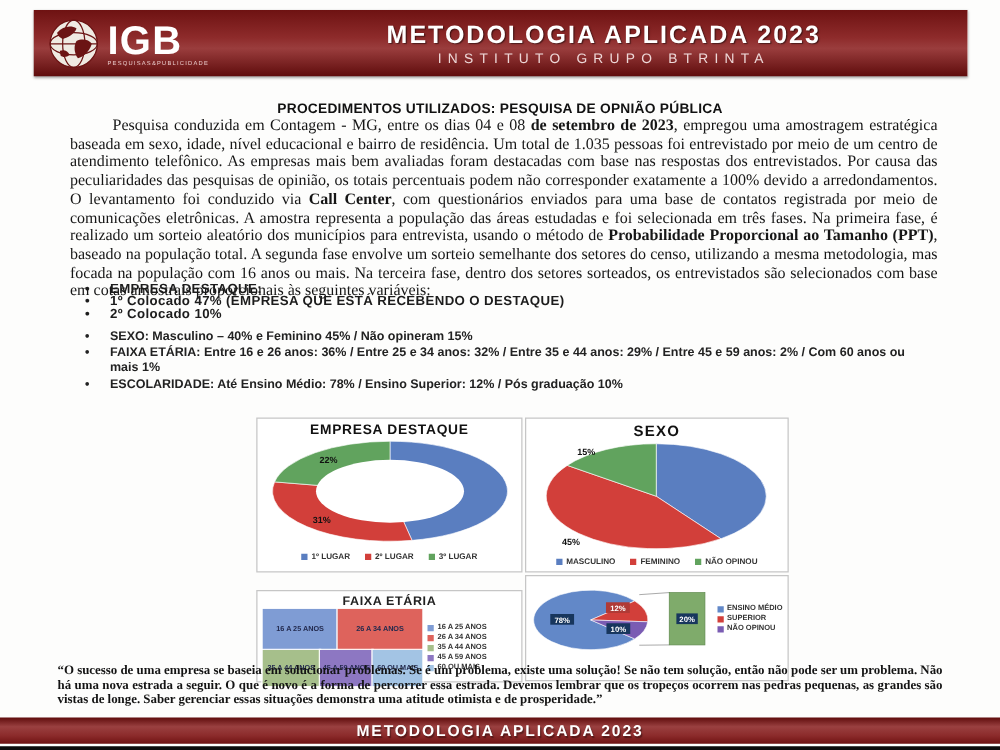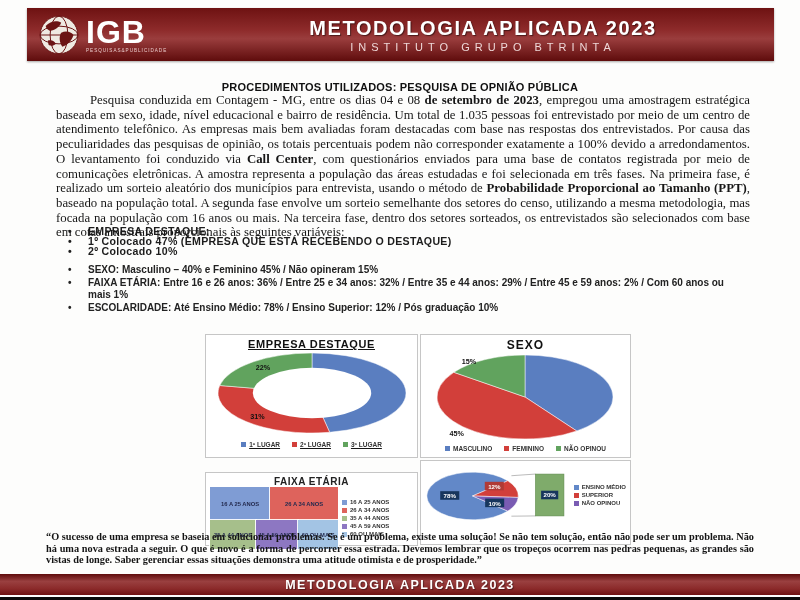--- a/index.html
+++ b/index.html
@@ -28,21 +28,21 @@
   ul.bullets{list-style:none;margin:0;padding:0;position:absolute;left:64px;right:60px;}
   ul.bullets li{position:relative;padding-left:24px;}
   ul.bullets li::before{content:"\2022";position:absolute;left:4px;top:0;}
   .bullets-primary{top:227px;}
   .bullets-primary li{font-size:10.6px;line-height:9.9px;font-weight:bold;color:#1c1c1c;letter-spacing:.3px;}
   .bullets-secondary{top:264px;}
   .bullets-secondary li{font-size:10px;line-height:11.7px;font-weight:bold;color:#222;margin-bottom:1.5px;}
 
   
   .chart-card{position:absolute;background:#fff;border:1px solid #c6c6c6;box-sizing:border-box;padding:3px 4px;}
-  #card-0{left:205px;top:334px;width:213px;height:124px;text-decoration:underline;}
+  #card-0{left:205px;top:334px;width:213px;height:124px;}
   #card-1{left:420px;top:334px;width:211px;height:124px;}
   #card-2{left:205px;top:472px;width:213px;height:74px;}
   #card-3{left:420px;top:460px;width:211px;height:85px;}
   .chart-title{text-align:center;font-weight:bold;color:#111;}
   #card-0 .chart-title{font-size:11px;letter-spacing:.6px;}
   #card-1 .chart-title{font-size:12px;letter-spacing:1px;}
   #card-2 .chart-title{font-size:10px;letter-spacing:.5px;color:#222;}
   #card-3 .chart-title{font-size:12.5px;text-align:left;letter-spacing:.5px;padding-left:2px;}
   .legend-row{display:flex;justify-content:center;gap:12px;margin-top:1px;}
   .legend-col{display:flex;flex-direction:column;justify-content:center;gap:2px;}

